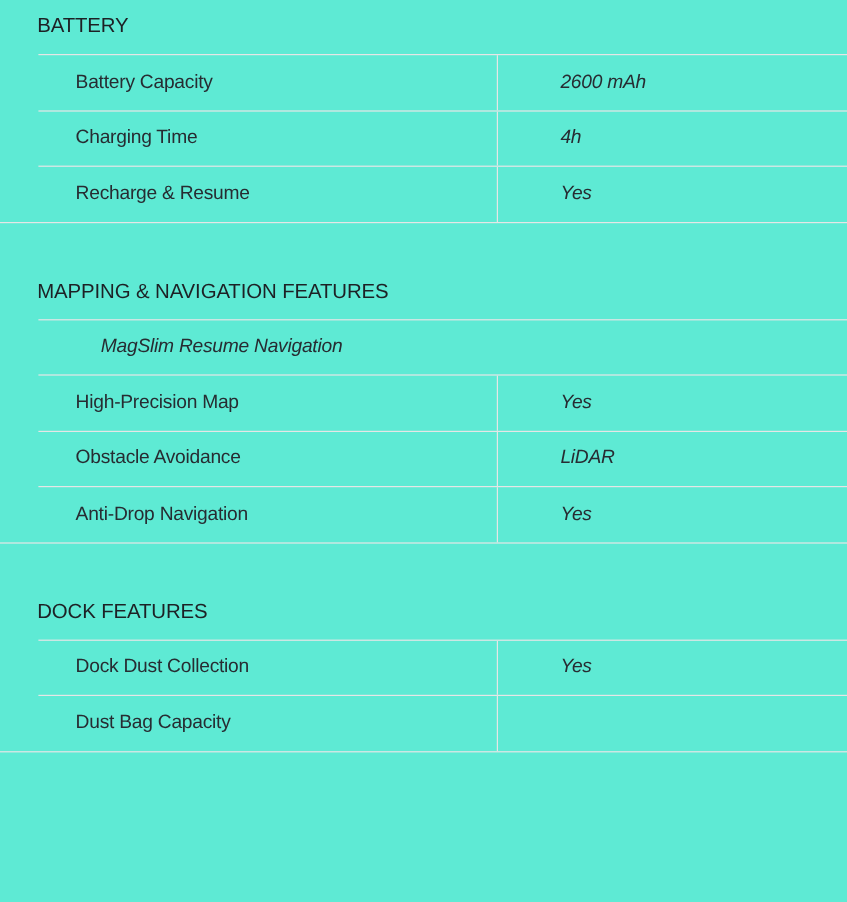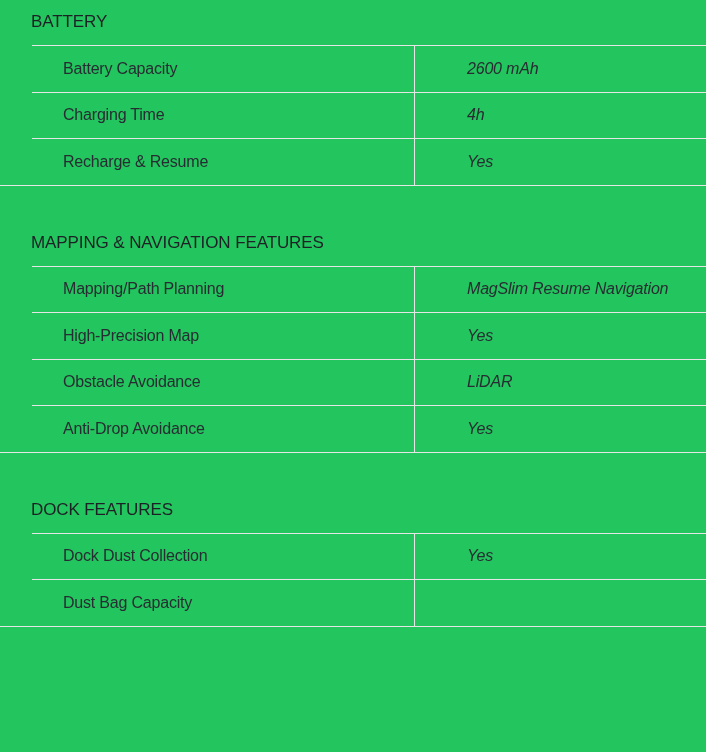--- a/index.html
+++ b/index.html
@@ -3,21 +3,21 @@
 <meta charset="utf-8">
 <style>
   html, body {
     margin: 0;
     padding: 0;
     background: #ffffff;
   }
   .page {
     width: 706px;
     height: 752px;
-    background: #22c55e;
+    background: #5eead4;
     overflow: hidden;
     font-family: "Liberation Sans", "DejaVu Sans", sans-serif;
     -webkit-font-smoothing: antialiased;
   }
   .section { width: 100%; }
   .sec-header {
     display: flex;
     align-items: flex-end;
     padding: 0 0 13px 31px;
     box-sizing: border-box;
@@ -95,33 +95,32 @@
       </div>
     </div>
   </div>
 
   <div class="section">
     <div class="sec-header gap">
       <span class="sec-title">MAPPING &amp; NAVIGATION FEATURES</span>
     </div>
     <div class="spec-table">
       <div class="spec-row">
-        <div class="spec-label">Mapping/Path Planning</div>
         <div class="spec-value">MagSlim Resume Navigation</div>
       </div>
       <div class="spec-row">
         <div class="spec-label">High-Precision Map</div>
         <div class="spec-value">Yes</div>
       </div>
       <div class="spec-row">
         <div class="spec-label">Obstacle Avoidance</div>
         <div class="spec-value">LiDAR</div>
       </div>
       <div class="spec-row">
-        <div class="spec-label">Anti-Drop Avoidance</div>
+        <div class="spec-label">Anti-Drop Navigation</div>
         <div class="spec-value">Yes</div>
       </div>
     </div>
   </div>
 
   <div class="section">
     <div class="sec-header gap">
       <span class="sec-title">DOCK FEATURES</span>
     </div>
     <div class="spec-table">

